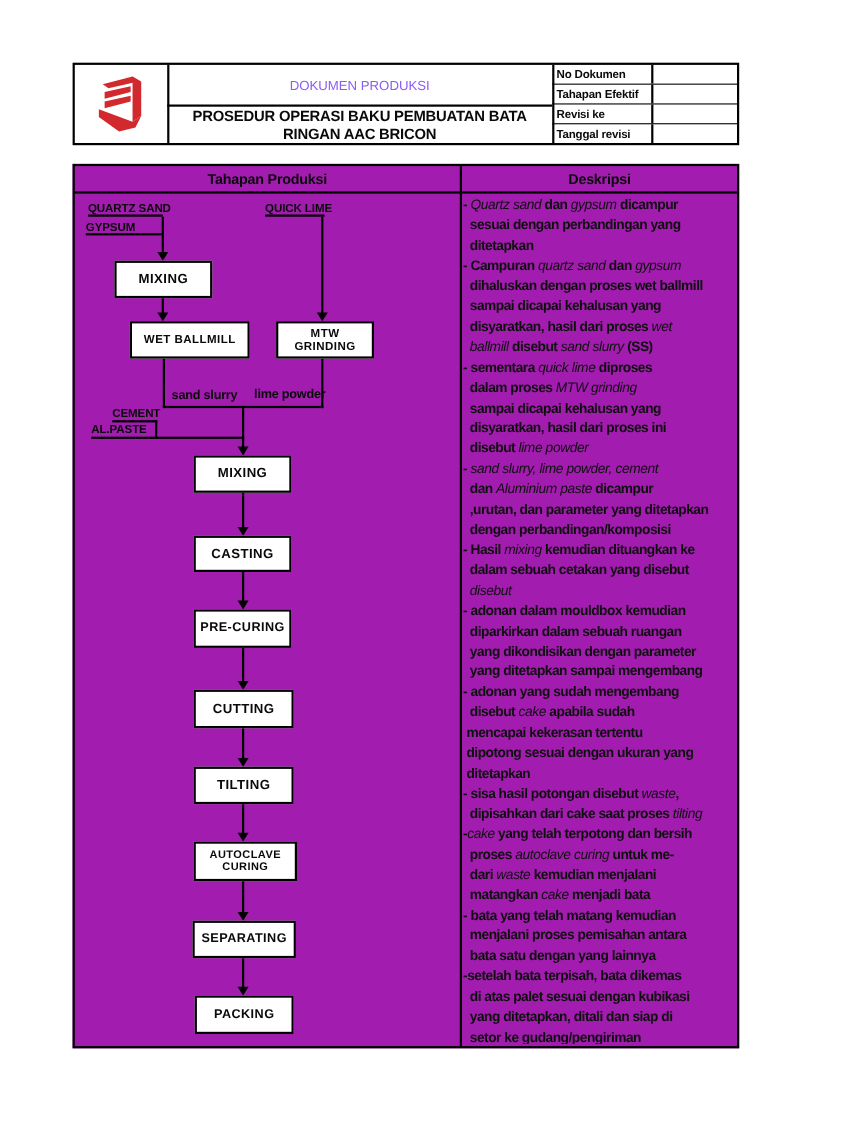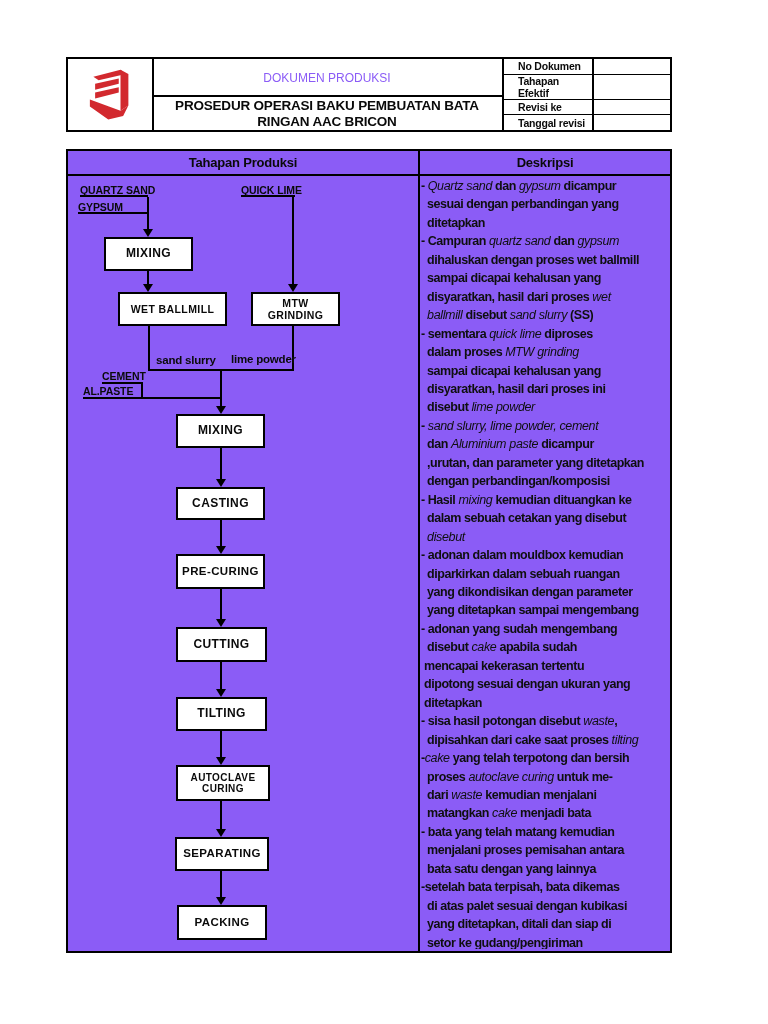--- a/index.html
+++ b/index.html
@@ -21,28 +21,28 @@
     display:flex;align-items:center;justify-content:center;
     font-weight:normal;font-size:12px;letter-spacing:0;color:#8b5cf6;}
   .hdr-title-divider{position:absolute;left:0;top:36px;width:100%;height:2px;background:#000;}
   .hdr-subtitle{position:absolute;left:0;top:38px;width:100%;height:33px;
     display:flex;flex-direction:column;align-items:center;justify-content:center;
     font-weight:bold;font-size:13.5px;line-height:16px;letter-spacing:-0.2px;color:#0a0a0a;text-align:center;}
   .hdr-meta{position:absolute;left:434px;top:0;right:0;height:100%;
     display:flex;flex-direction:column;}
   .meta-row{flex:1;display:flex;border-bottom:1.5px solid #000;box-sizing:border-box;}
   .meta-row:last-child{border-bottom:none;}
-  .meta-label{width:80px;border-right:2px solid #000;box-sizing:border-box;
+  .meta-label{width:92px;border-right:2px solid #000;box-sizing:border-box;
     font-weight:bold;font-size:10.5px;display:flex;align-items:center;padding-left:4px;
-    letter-spacing:-0.2px;color:#0a0a0a;margin-left:12px;}
+    letter-spacing:-0.2px;color:#0a0a0a;}
   .meta-value{flex:1;}
   
   .main{
     position:absolute;left:66px;top:149px;width:606px;height:804px;
-    border:2.5px solid #000;box-sizing:border-box;background:#8b5cf6;
+    border:2.5px solid #000;box-sizing:border-box;background:#a21caf;
   }
   .col-divider{position:absolute;left:350px;top:0;bottom:0;width:2px;background:#000;}
   .thead-line{position:absolute;left:0;top:23px;width:100%;height:2px;background:#000;}
   .col-h{position:absolute;top:0;height:23px;display:flex;align-items:center;justify-content:center;
     font-weight:bold;font-size:13px;letter-spacing:-0.2px;color:#0a0a0a;}
   .col-h.left{left:0;width:350px;}
   .col-h.right{left:352px;right:0;}
   
   #flow{position:absolute;left:0;top:0;right:0;bottom:0;}
   .flow-node{position:absolute;border:2px solid #000;background:#fff;box-sizing:border-box;

